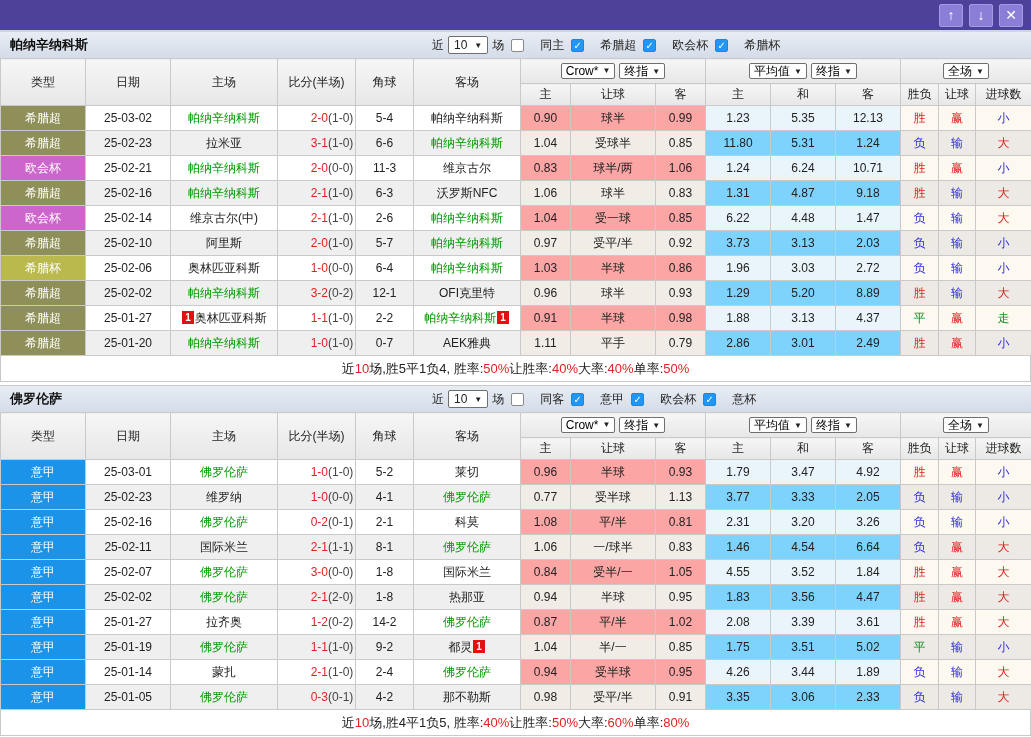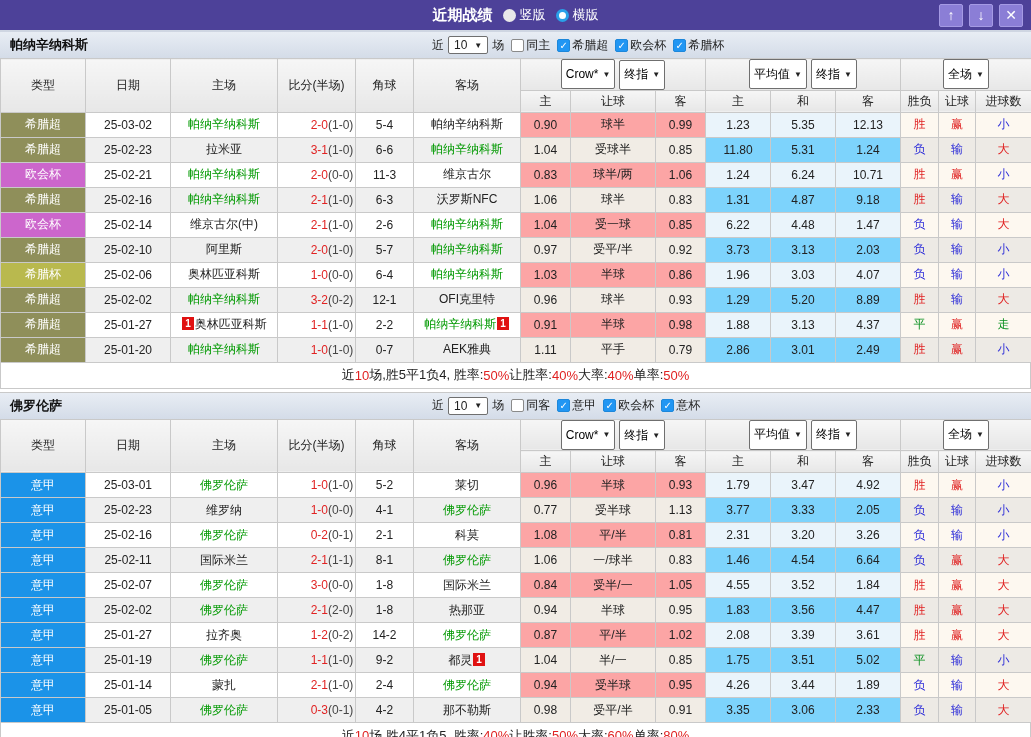--- a/index.html
+++ b/index.html
@@ -70,21 +70,21 @@
     color: #222;
     white-space: nowrap;
   }
   .count-select {
     display: inline-flex; align-items: center; gap: 7px;
     border: 1px solid #6f6f6f; border-radius: 2px;
     background: #fff; padding: 1px 5px; height: 18px;
     cursor: pointer;
   }
   .arr { font-size: 8px; color: #222; }
-  .cb-wrap { display: inline-flex; align-items: center; gap: 2px; cursor: pointer; margin-left: 3px; }
+  .cb-wrap { display: inline-flex; align-items: center; gap: 16px; cursor: pointer; margin-left: 3px; }
   .cb {
     width: 13px; height: 13px;
     border: 1px solid #8a8a8a; border-radius: 2px;
     background: #fff; display: inline-block;
     font-size: 10px; line-height: 12px; text-align: center;
   }
   .cb.checked { background: #2196f3; border-color: #1d87da; color: #fff; }
   
   table { border-collapse: collapse; width: 1031px; table-layout: fixed; }
   th, td {
@@ -96,21 +96,21 @@
     overflow: hidden;
     white-space: nowrap;
     padding: 0 1px;
   }
   thead th { background: linear-gradient(#f6f6f6, #e7e7e7); color: #222; }
   thead tr:first-child th { height: 25px; }
   thead tr:last-child th { height: 22px; }
   .hsel {
     display: inline-flex; align-items: center; gap: 4px;
     border: 1px solid #6f6f6f; border-radius: 2px;
-    background: #fff; padding: 1px 4px; height: 30px;
+    background: #fff; padding: 1px 4px; height: 16px;
     font-size: 12px; color: #000; margin: 0 2px; cursor: pointer;
   }
   tr.odd td { background: #fff; }
   tr.even td { background: #efefef; }
   tr.odd td.crow-cell { background: #fca5a5; }
   tr.odd td.avg-cell  { background: #eaf4fb; }
   tr.odd td.res-cell  { background: #fdf8f0; }
   tr.even td.crow-cell { background: #f1ece5; }
   tr.even td.avg-cell  { background: #7dd3fc; }
   tr.even td.res-cell  { background: #edeae5; }
@@ -132,31 +132,20 @@
     border: 1px solid #c9c9c9; border-top: none;
     font-size: 13px; color: #222;
     background: #fff;
   }
   .summary .red { color: #e02222; }
 </style>
 </head>
 <body>
 
 <div class="titlebar">
-  <div class="title-center">
-    <span class="page-title">近期战绩</span>
-    <label class="radio-wrap">
-      <span class="radio-dot"></span>
-      <span>竖版</span>
-    </label>
-    <label class="radio-wrap">
-      <span class="radio-ring"></span>
-      <span>横版</span>
-    </label>
-  </div>
   <div class="tb-buttons">
     <div class="tb-btn">↑</div>
     <div class="tb-btn">↓</div>
     <div class="tb-btn">✕</div>
   </div>
 </div>
 
 <div id="sections">
   <section class="match-section">
     <div class="section-header">
@@ -351,21 +340,21 @@
             <td class="date">25-02-06</td>
             <td class="team">奥林匹亚科斯</td>
             <td class="score"><span class="ft">1-0</span><span class="ht">(0-0)</span></td>
             <td class="cor">6-4</td>
             <td class="team green">帕纳辛纳科斯</td>
             <td class="crow-cell">1.03</td>
             <td class="crow-cell">半球</td>
             <td class="crow-cell">0.86</td>
             <td class="avg-cell">1.96</td>
             <td class="avg-cell">3.03</td>
-            <td class="avg-cell">4.07</td>
+            <td class="avg-cell">2.72</td>
             <td class="res-cell" style="color: rgb(45, 45, 216);">负</td>
             <td class="res-cell" style="color: rgb(45, 45, 216);">输</td>
             <td class="res-cell" style="color: rgb(45, 45, 216);">小</td>
           </tr>
           <tr class="even">
             <td class="lg" style="background: rgb(143, 143, 90);">希腊超</td>
             <td class="date">25-02-02</td>
             <td class="team green">帕纳辛纳科斯</td>
             <td class="score"><span class="ft">3-2</span><span class="ht">(0-2)</span></td>
             <td class="cor">12-1</td>

